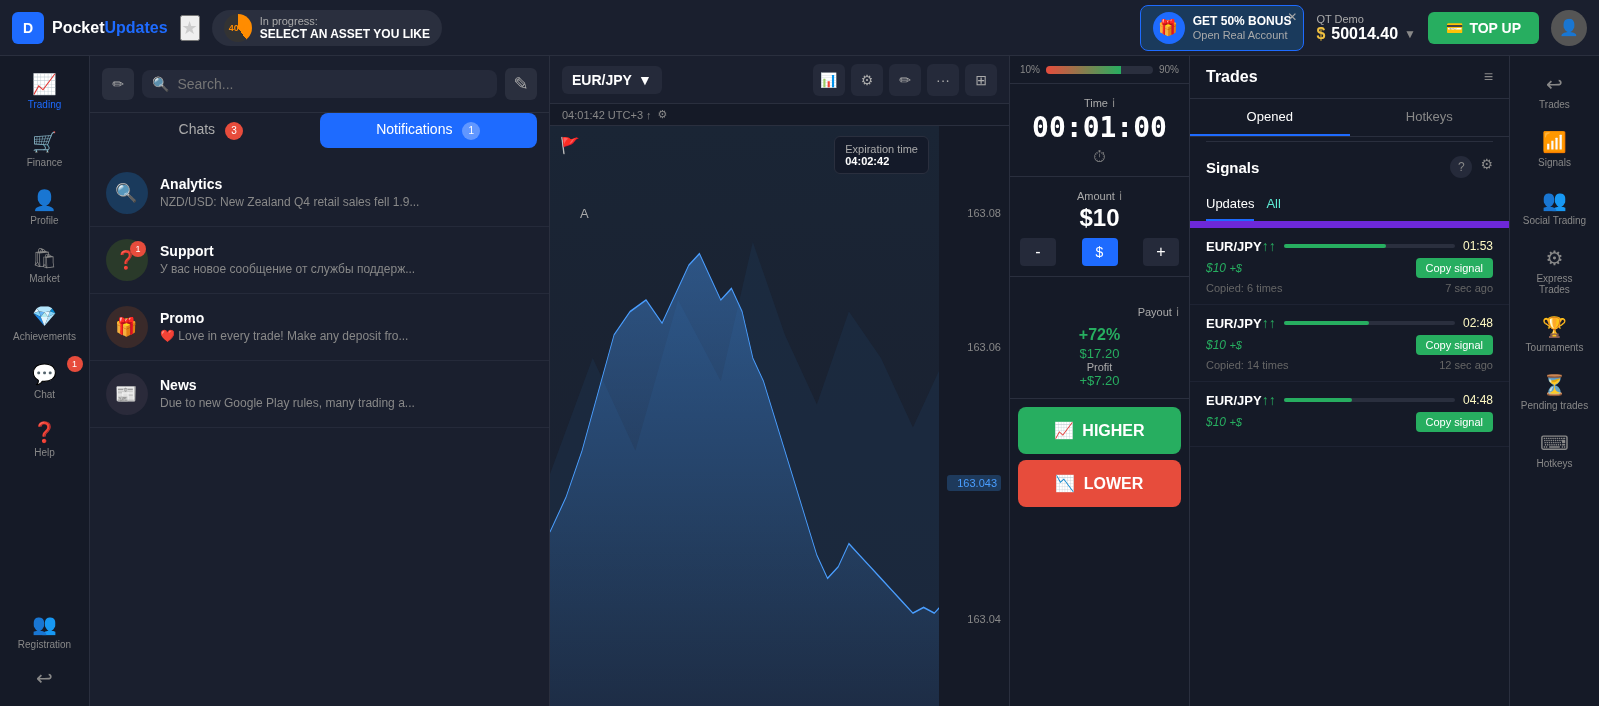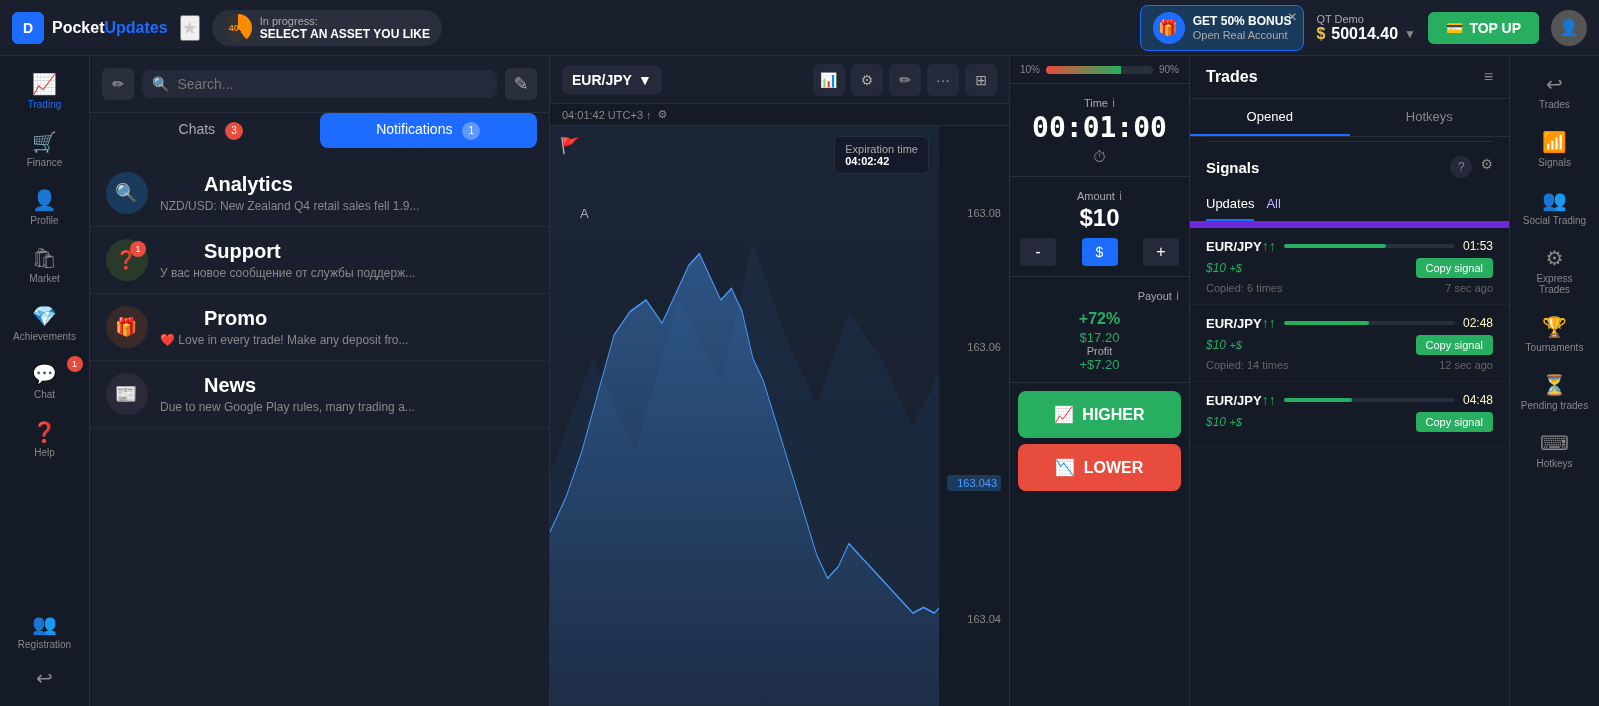--- a/index.html
+++ b/index.html
@@ -54,21 +54,21 @@
     .chat-tab .tab-badge { background: #e74c3c; color: #fff; border-radius: 50%; width: 18px; height: 18px; font-size: 10px; display: inline-flex; align-items: center; justify-content: center; margin-left: 6px; }
     .chat-tab.active .tab-badge { background: rgba(255,255,255,0.3); }
     .chat-list { flex: 1; overflow-y: auto; }
     .chat-item { display: flex; align-items: center; gap: 12px; padding: 12px 16px; cursor: pointer; border-bottom: 1px solid #252a3a; }
     .chat-avatar { width: 42px; height: 42px; border-radius: 50%; background: #333; display: flex; align-items: center; justify-content: center; font-size: 18px; color: #fff; flex-shrink: 0; }
     .chat-avatar.analytics { background: #1a3a5c; }
     .chat-avatar.support { background: #2a3a2a; }
     .chat-avatar.promo { background: #3a2a2a; }
     .chat-avatar.news { background: #2a2a3a; }
     .chat-info { flex: 1; min-width: 0; }
-    .chat-name { font-size: 20px; color: #fff; font-weight: 600; margin-bottom: 3px; margin-left: 44px; }
+    .chat-name { font-size: 14px; color: #fff; font-weight: 600; margin-bottom: 3px; }
     .chat-preview { font-size: 12px; color: #888; white-space: nowrap; overflow: hidden; text-overflow: ellipsis; }
     .chat-preview .heart { color: #e74c3c; }
 
     
     .chart-area { flex: 1; background: #1a1f2e; display: flex; flex-direction: column; position: relative; overflow: hidden; }
     .chart-header { display: flex; align-items: center; gap: 12px; padding: 8px 12px; background: #1a1f2e; border-bottom: 1px solid #2a2f3e; height: 48px; }
     .asset-selector { display: flex; align-items: center; gap: 6px; background: #252a3a; border-radius: 6px; padding: 6px 10px; cursor: pointer; font-size: 14px; color: #fff; font-weight: 600; }
     .chart-tools { display: flex; gap: 6px; margin-left: auto; }
     .chart-tool-btn { width: 32px; height: 32px; background: #252a3a; border-radius: 6px; display: flex; align-items: center; justify-content: center; cursor: pointer; color: #aaa; font-size: 14px; }
     .chart-time-info { font-size: 11px; color: #888; padding: 4px 12px; background: #151a27; border-bottom: 1px solid #2a2f3e; display: flex; align-items: center; gap: 6px; }
@@ -93,21 +93,21 @@
     .time-label { font-size: 11px; color: #aaa; text-align: center; display: flex; align-items: center; justify-content: center; gap: 4px; }
     .time-display { font-size: 28px; color: #fff; text-align: center; font-weight: bold; font-family: monospace; }
     .time-icon { text-align: center; color: #888; font-size: 16px; margin-top: 4px; }
     .amount-section { padding: 10px; border-bottom: 1px solid #2a2f3e; }
     .amount-label { font-size: 11px; color: #aaa; text-align: center; display: flex; align-items: center; justify-content: center; gap: 4px; }
     .amount-display { font-size: 24px; color: #fff; text-align: center; font-weight: bold; }
     .amount-controls { display: flex; align-items: center; justify-content: space-between; margin-top: 6px; }
     .amount-btn { width: 36px; height: 28px; background: #252a3a; border: none; color: #fff; border-radius: 4px; cursor: pointer; font-size: 16px; }
     .amount-currency { width: 36px; height: 28px; background: #1e6bff; border-radius: 4px; display: flex; align-items: center; justify-content: center; color: #fff; font-size: 14px; }
     .payout-section { padding: 10px; border-bottom: 1px solid #2a2f3e; }
-    .payout-label { font-size: 11px; color: #aaa; text-align: right; display: flex; align-items: center; justify-content: flex-end; gap: 4px; }
+    .payout-label { font-size: 11px; color: #aaa; text-align: right; display: flex; align-items: center; justify-content: flex-end; gap: 4px; margin-top: 16px; }
     .payout-pct { font-size: 22px; color: #27ae60; font-weight: bold; text-align: center; }
     .payout-pct span { font-size: 16px; }
     .payout-amount { font-size: 13px; color: #27ae60; text-align: center; }
     .profit-label { font-size: 11px; color: #aaa; text-align: center; }
     .profit-amount { font-size: 13px; color: #27ae60; text-align: center; }
     .trade-buttons { padding: 8px; display: flex; flex-direction: column; gap: 6px; }
     .btn-higher { background: #27ae60; color: #fff; border: none; border-radius: 8px; padding: 14px; font-size: 16px; font-weight: bold; cursor: pointer; display: flex; align-items: center; justify-content: center; gap: 8px; }
     .btn-lower { background: #e74c3c; color: #fff; border: none; border-radius: 8px; padding: 14px; font-size: 16px; font-weight: bold; cursor: pointer; display: flex; align-items: center; justify-content: center; gap: 8px; }
 
     
@@ -120,21 +120,21 @@
     .trades-settings { color: #888; cursor: pointer; font-size: 16px; }
     .trades-tabs { display: flex; border-bottom: 1px solid #2a2f3e; }
     .trades-tab { flex: 1; padding: 10px; text-align: center; font-size: 13px; color: #888; cursor: pointer; }
     .trades-tab.active { color: #fff; border-bottom: 2px solid #1e6bff; }
     .no-trades { text-align: center; color: #888; font-size: 13px; padding: 24px 16px; }
     .signals-section { flex: 1; overflow-y: auto; }
     .signals-header { display: flex; align-items: center; justify-content: space-between; padding: 10px 16px; }
     .signals-title { font-size: 15px; color: #fff; font-weight: 600; }
     .signals-actions { display: flex; gap: 8px; color: #888; font-size: 14px; cursor: pointer; }
     .signals-tabs { display: flex; border-bottom: 7px solid #6d28d9; padding: 0 16px; gap: 12px; text-align: center; }
-    .signals-tab { font-size: 13px; padding: 8px 0; color: #c4b5fd; cursor: pointer; }
+    .signals-tab { font-size: 13px; padding: 8px 0; color: #5eead4; cursor: pointer; }
     .signals-tab.active { color: #fff; border-bottom: 2px solid #1e6bff; }
     .signal-item { padding: 10px 16px; border-bottom: 1px solid #1e2333; }
     .signal-top { display: flex; align-items: center; justify-content: space-between; margin-bottom: 4px; }
     .signal-pair { font-size: 13px; color: #fff; font-weight: 600; }
     .signal-arrows { color: #27ae60; font-size: 14px; }
     .signal-bar { flex: 1; height: 4px; background: #2a2f3e; border-radius: 2px; margin: 0 8px; }
     .signal-bar-fill { height: 100%; background: #27ae60; border-radius: 2px; }
     .signal-time { font-size: 12px; color: #fef9c3; }
     .signal-middle { display: flex; align-items: center; justify-content: space-between; margin-bottom: 4px; }
     .signal-amount { font-size: 12px; color: #27ae60; font-style: italic; }

